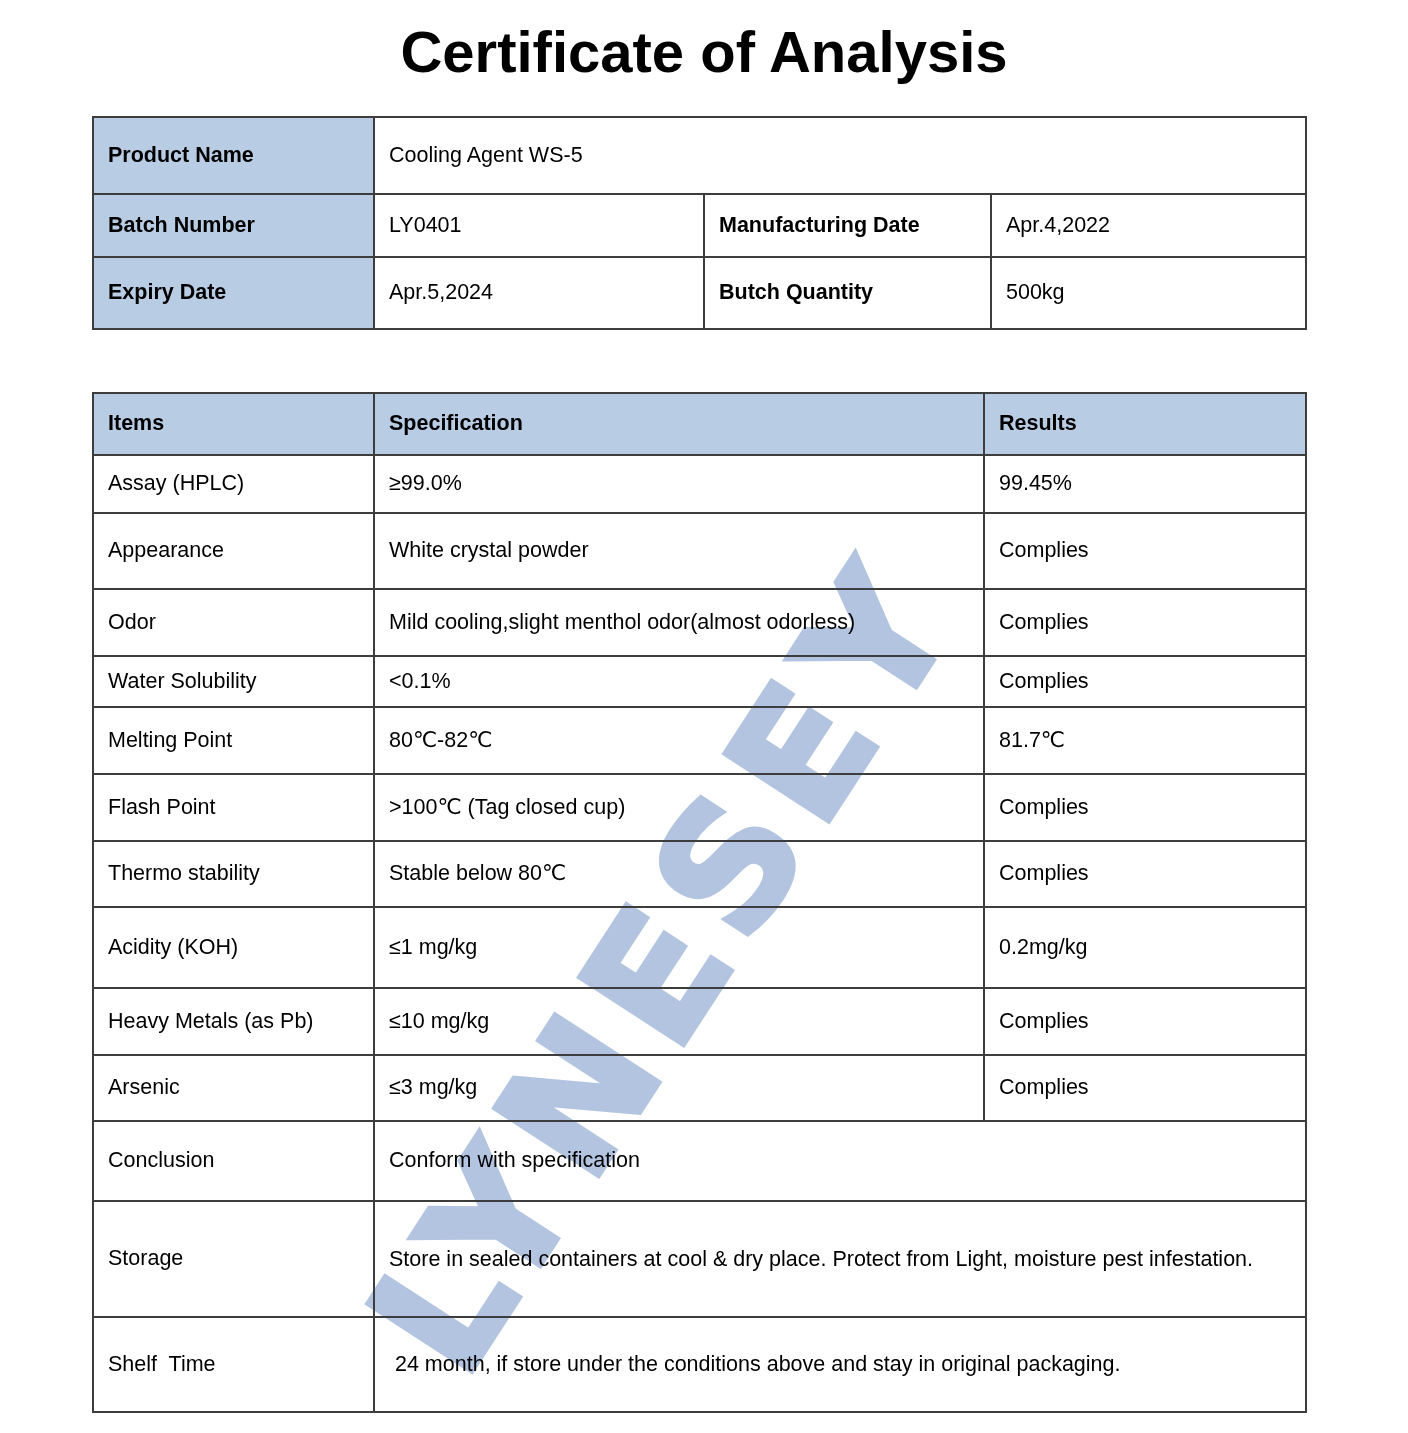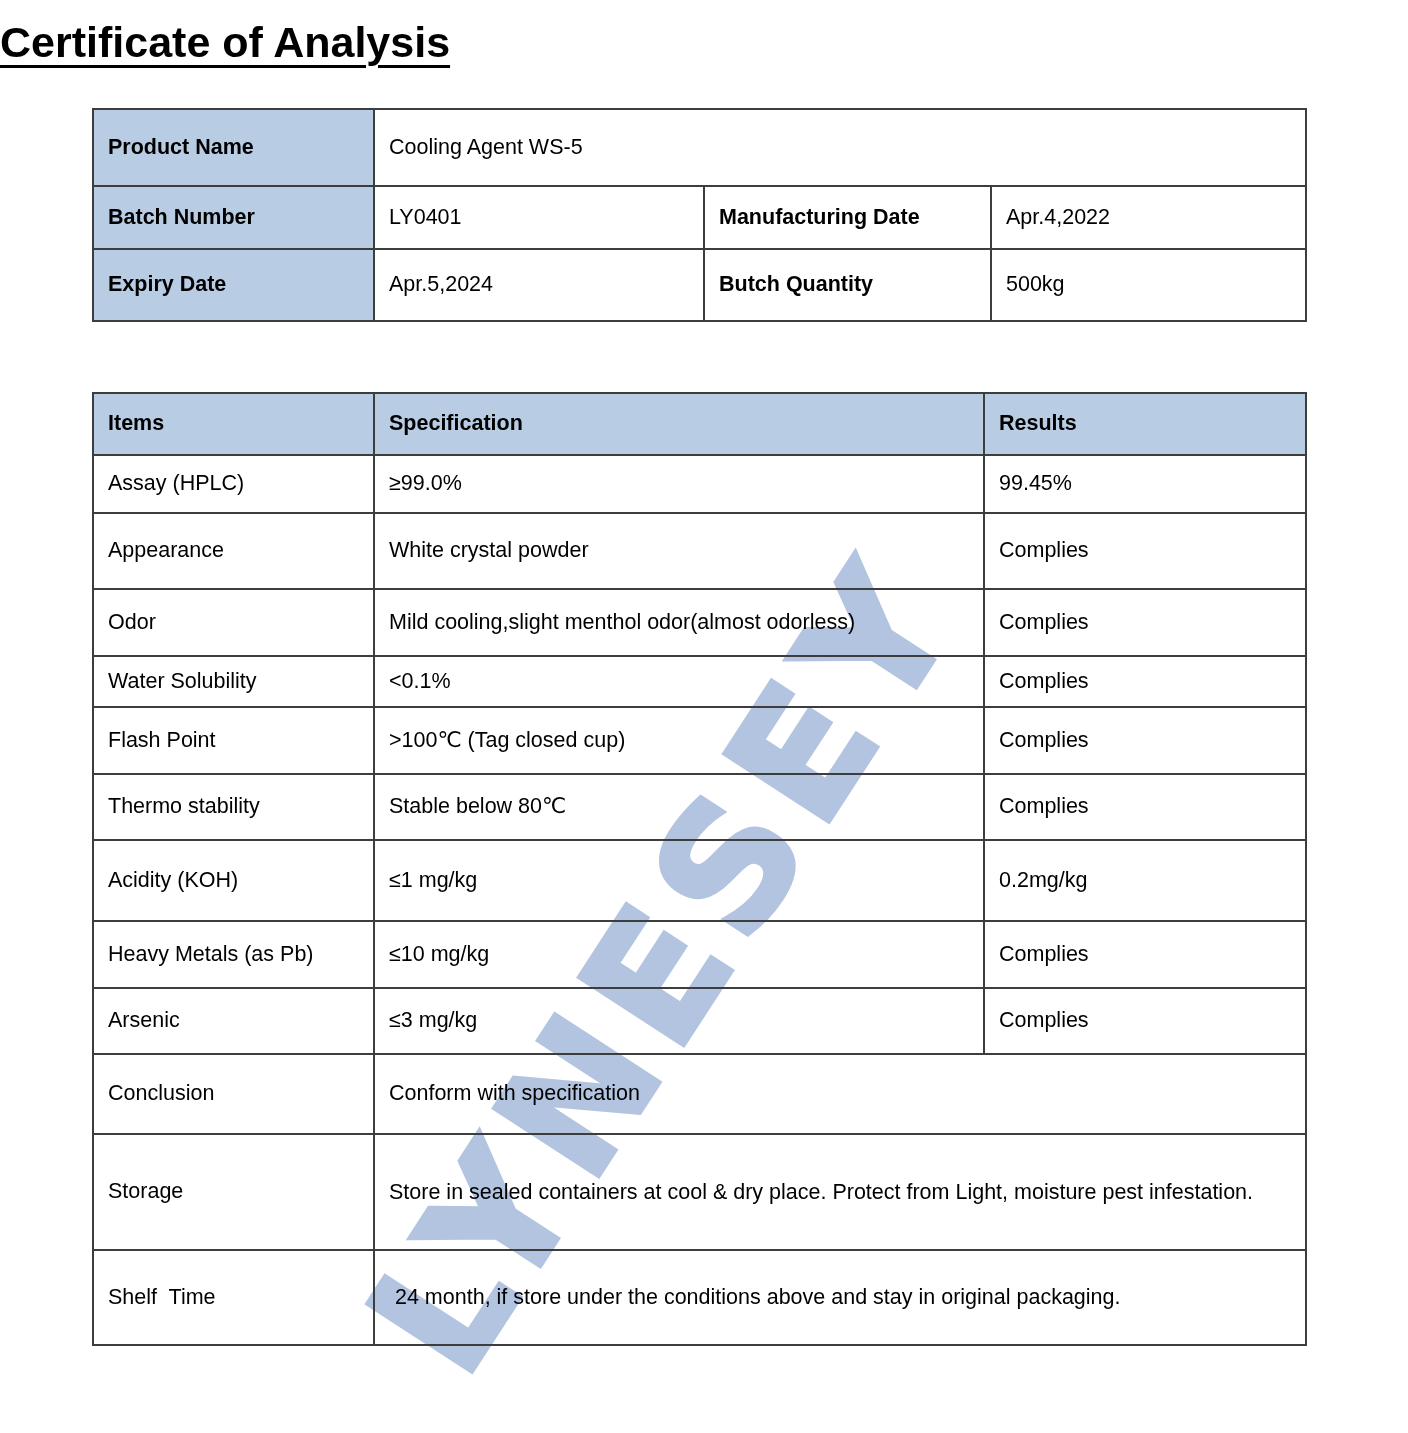--- a/index.html
+++ b/index.html
@@ -23,44 +23,44 @@
     color:#b3c4e0;
     -webkit-text-stroke:5px #b3c4e0;
     white-space:nowrap;
     z-index:0;
     user-select:none;
   }
   .title {
     position:absolute;
     top:18px; left:0; width:100%;
     margin:0;
-    font-size:43px;
+    text-align:center;
+    font-size:58px;
     font-weight:bold;
-    text-decoration:underline;
     text-decoration-thickness:3px;
     text-underline-offset:8px;
     z-index:2;
   }
   table {
     position:absolute;
     border-collapse:collapse;
     table-layout:fixed;
     background:transparent;
     z-index:1;
   }
   td {
     border:2px solid #3d3d3d;
     padding:0 18px 0 14px;
     vertical-align:middle;
     font-size:21.5px;
     line-height:1.35;
     white-space:pre-wrap;
     background:transparent;
   }
-  .info-table { left:92px; top:108px; width:1213px;border-radius:19px; }
+  .info-table { left:92px; top:116px; width:1213px;border-radius:19px; }
   .spec-table { left:92px; top:392px; width:1213px; }
   .blue { background:#b8cce4; }
   .bold { font-weight:bold; }
   .storage-cell { line-height:44px;margin-top:13px; }
 </style>
 </head>
 <body>
 
 <div class="watermark">LYNESEY</div>
 
@@ -119,20 +119,25 @@
     <td>Odor</td>
     <td>Mild cooling,slight menthol odor(almost odorless)</td>
     <td>Complies</td>
   </tr>
   <tr style="height:51px">
     <td>Water Solubility</td>
     <td>&lt;0.1%</td>
     <td>Complies</td>
   </tr>
   <tr style="height:67px">
+    <td>Melting Point</td>
+    <td>80℃-82℃</td>
+    <td>81.7℃</td>
+  </tr>
+  <tr style="height:67px">
     <td>Flash Point</td>
     <td>&gt;100℃ (Tag closed cup)</td>
     <td>Complies</td>
   </tr>
   <tr style="height:66px">
     <td>Thermo stability</td>
     <td>Stable below 80℃</td>
     <td>Complies</td>
   </tr>
   <tr style="height:81px">

